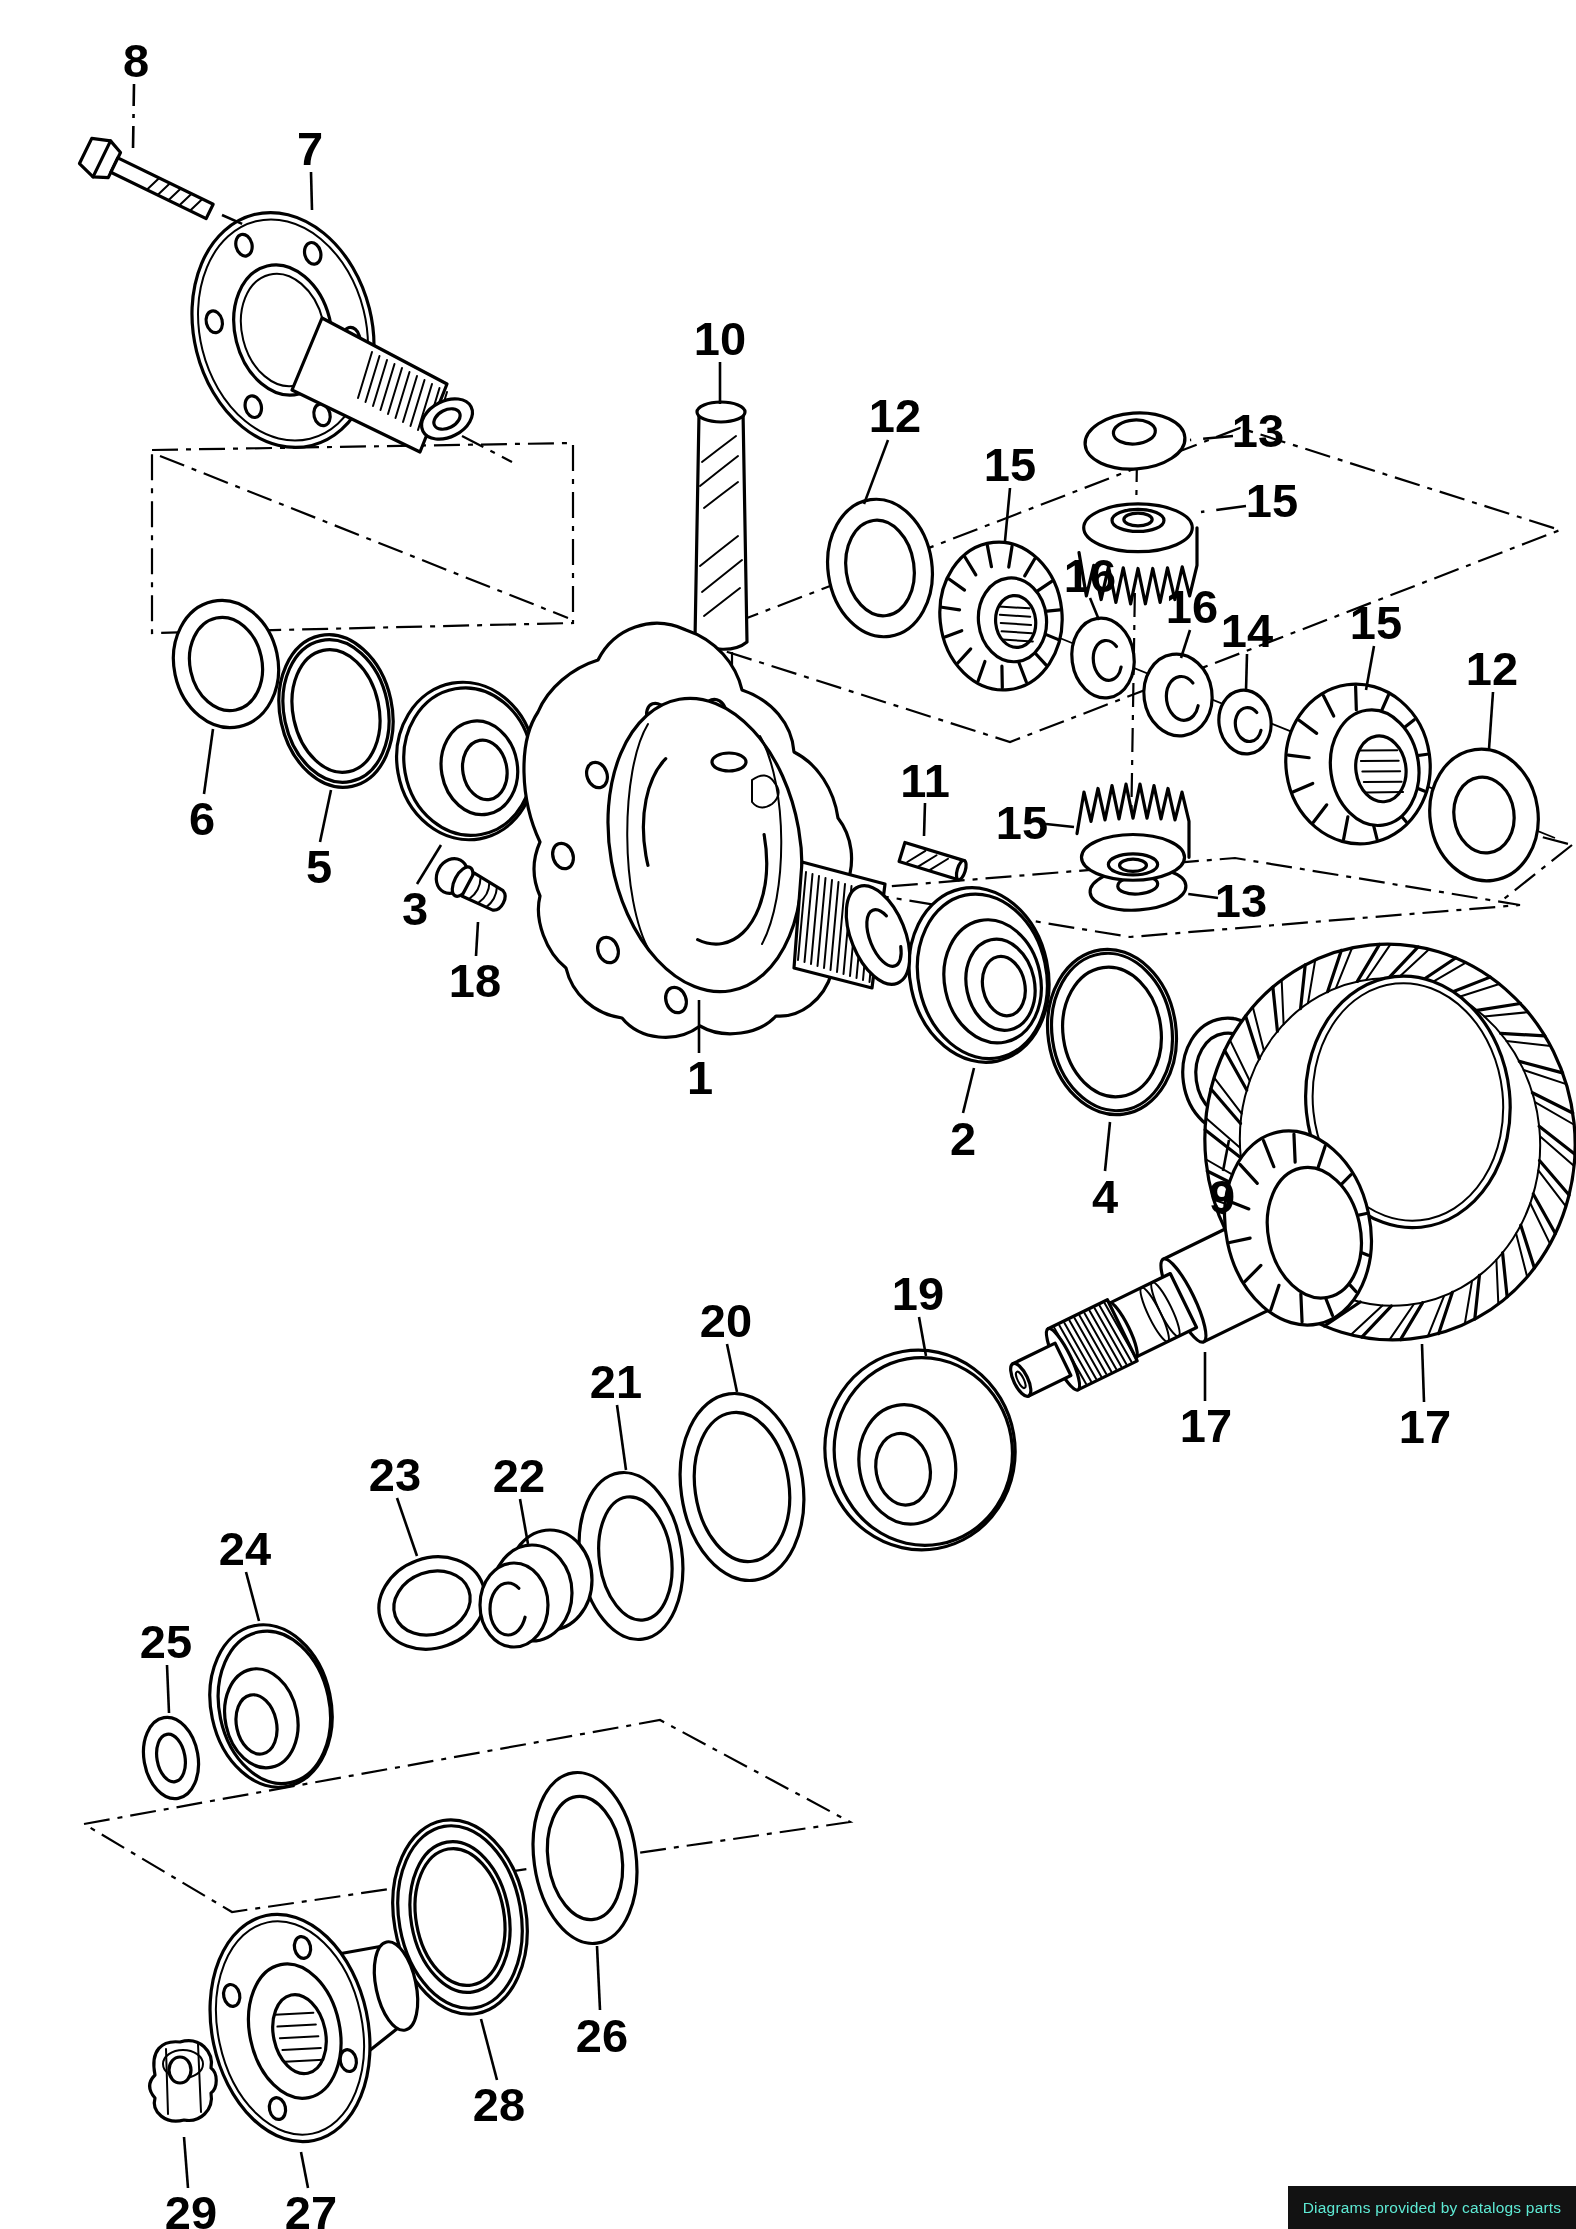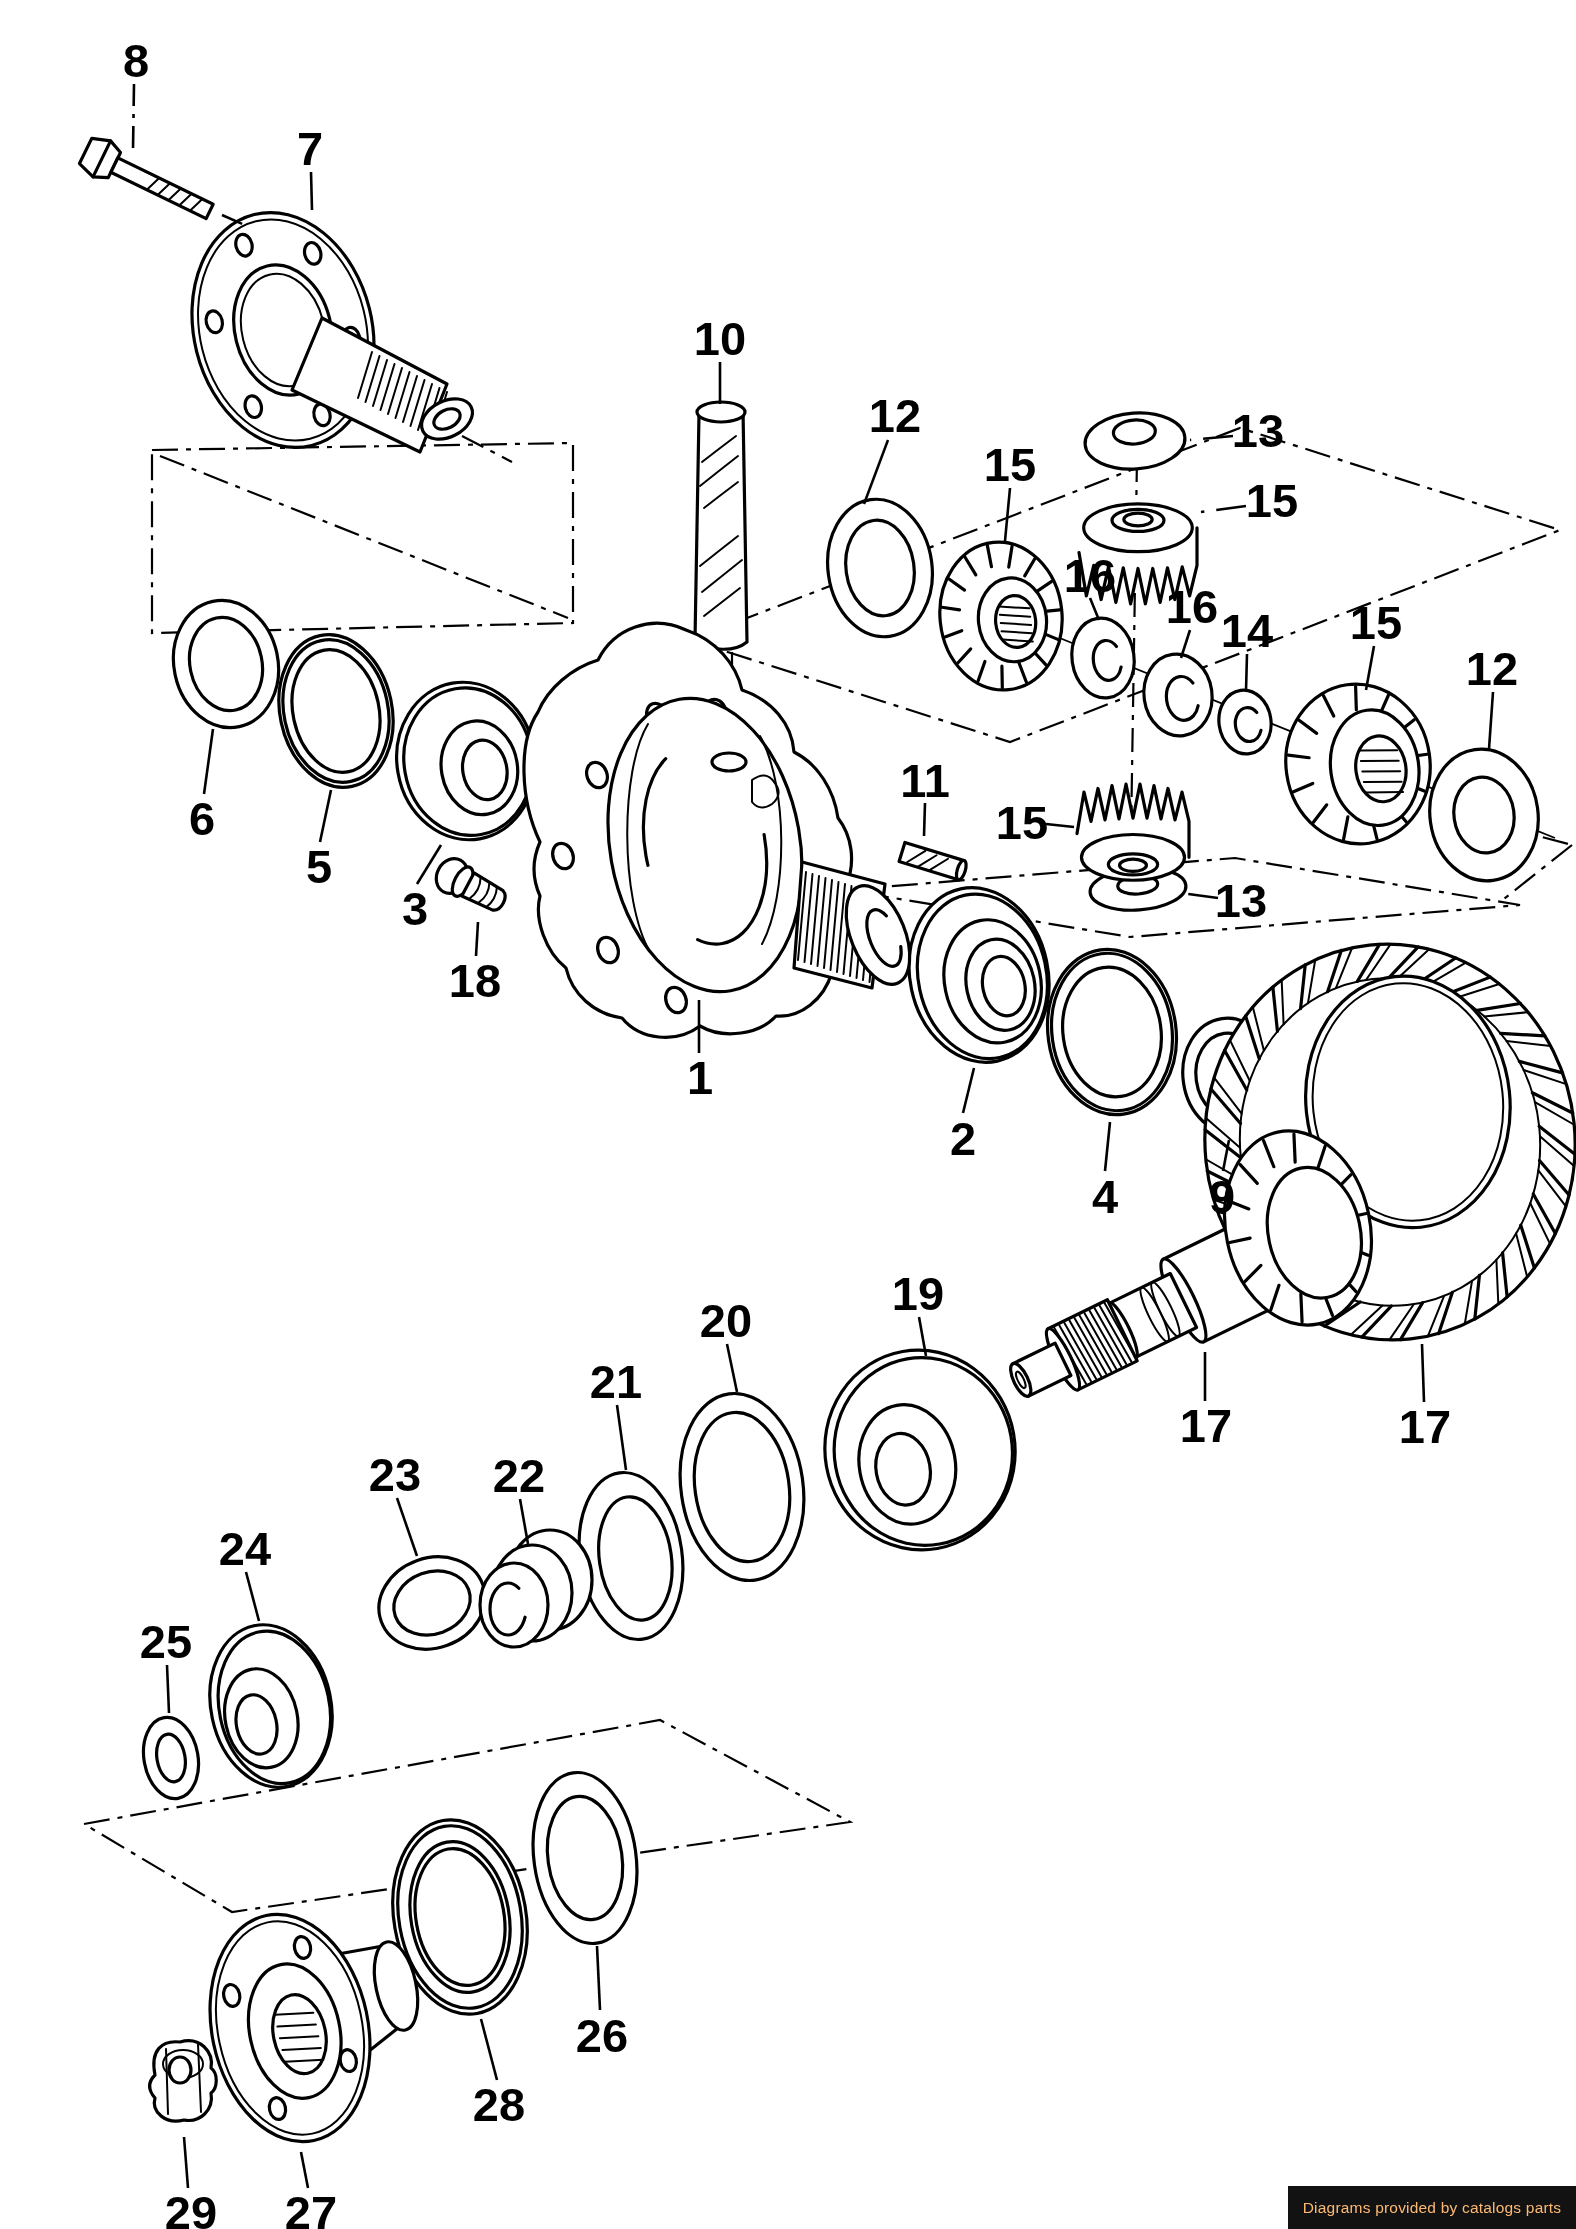--- a/index.html
+++ b/index.html
@@ -10,21 +10,21 @@
   .f{fill:#ffffff;}
   .thin{stroke-width:2;}
   .plane{fill:none;stroke:#000;stroke-width:2.2;stroke-dasharray:26 8 5 8;}
   .axis{fill:none;stroke:#000;stroke-width:2.2;stroke-dasharray:24 8 5 8;}
   .align{fill:none;stroke:#000;stroke-width:1.8;}
   .leader{fill:none;stroke:#000;stroke-width:2.6;}
   .leader.dash{stroke-dasharray:30 12;}
   .leader.dashdot{stroke-dasharray:22 8 4 8;}
   .co{font-family:"Liberation Sans",sans-serif;font-weight:bold;font-size:47px;fill:#000;
       text-anchor:middle;}
-  #watermark{position:absolute;background:#121212;color:#fdba74;font-size:15.5px;
+  #watermark{position:absolute;background:#121212;color:#5eead4;font-size:15.5px;
       display:flex;align-items:center;justify-content:center;letter-spacing:.2px;}
 </style>
 </head>
 <body>
 
 <div id="stage">
   <svg id="cv" viewBox="0 0 1576 2229" width="1576" height="2229">
       <g>
         <path d="M152,450 L573,443 L573,623 L152,633 Z" class="plane"></path>
         <line x1="160" y1="456" x2="568" y2="618" class="plane"></line>

